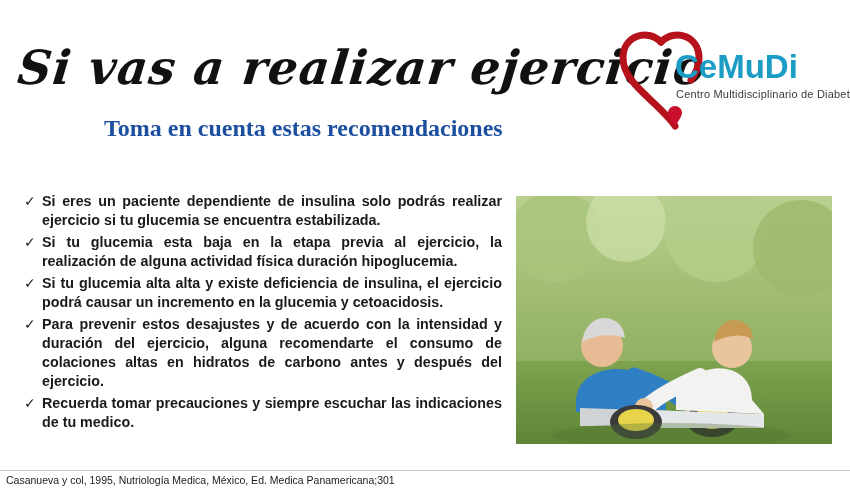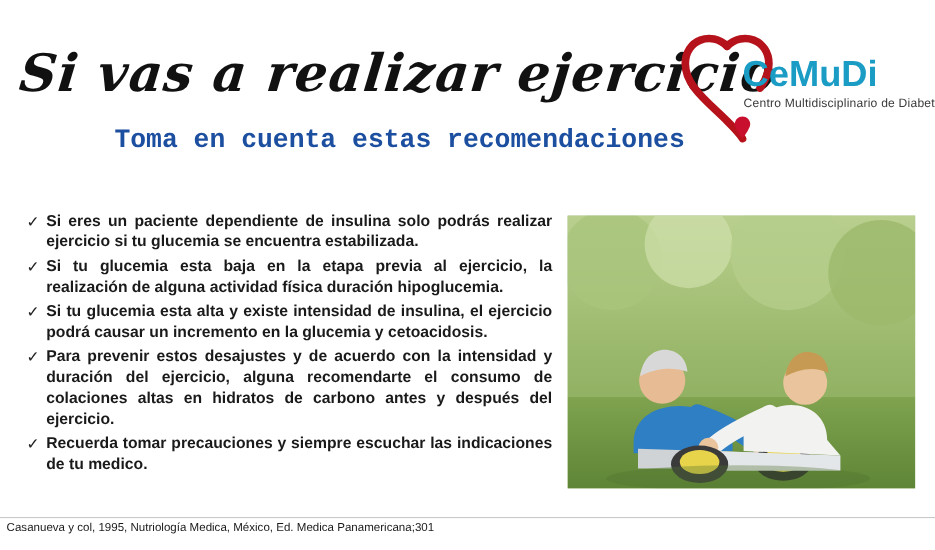--- a/index.html
+++ b/index.html
@@ -32,21 +32,21 @@
     font-size: 47px;
     letter-spacing: 1px;
     color: #111111;
     white-space: nowrap;
     transform: skewX(-6deg);
   }
   .subtitle {
     position: absolute;
     left: 104px;
     top: 115px;
-    font-family: Liberation Mono, monospace;
+    font-family: Liberation Serif, serif;
     font-weight: bold;
     font-size: 24px;
     color: #1c4fa0;
     white-space: nowrap;
   }
 
   
   .logo {
     position: absolute;
     right: 18px;
@@ -163,21 +163,21 @@
       <span class="bullet-text">Si eres un paciente dependiente de insulina solo podrás realizar ejercicio si tu glucemia se encuentra estabilizada.</span>
     </div>
 
     <div class="bullet-row">
       <span class="check">✓</span>
       <span class="bullet-text">Si tu glucemia esta baja en la etapa previa al ejercicio, la realización de alguna actividad física duración hipoglucemia.</span>
     </div>
 
     <div class="bullet-row">
       <span class="check">✓</span>
-      <span class="bullet-text">Si tu glucemia esta alta y existe intensidad de insulina, el ejercicio podrá causar un incremento en la glucemia y cetoacidosis.</span>
+      <span class="bullet-text">Si tu glucemia alta alta y existe deficiencia de insulina, el ejercicio podrá causar un incremento en la glucemia y cetoacidosis.</span>
     </div>
 
     <div class="bullet-row">
       <span class="check">✓</span>
       <span class="bullet-text">Para prevenir estos desajustes y de acuerdo con la intensidad y duración del ejercicio, alguna recomendarte el consumo de colaciones altas en hidratos de carbono antes y después del ejercicio.</span>
     </div>
 
     <div class="bullet-row">
       <span class="check">✓</span>
       <span class="bullet-text">Recuerda tomar precauciones y siempre escuchar las indicaciones de tu medico.</span>

